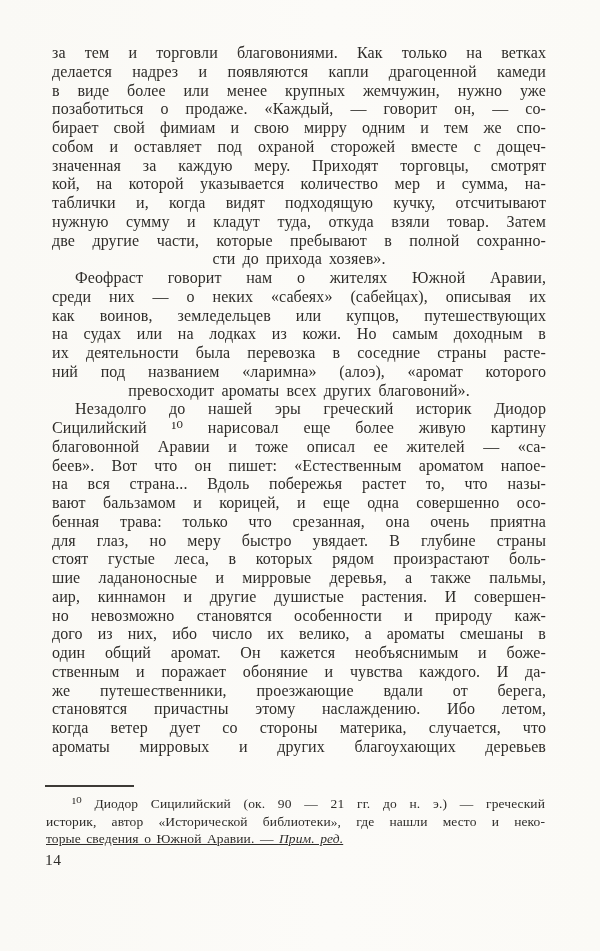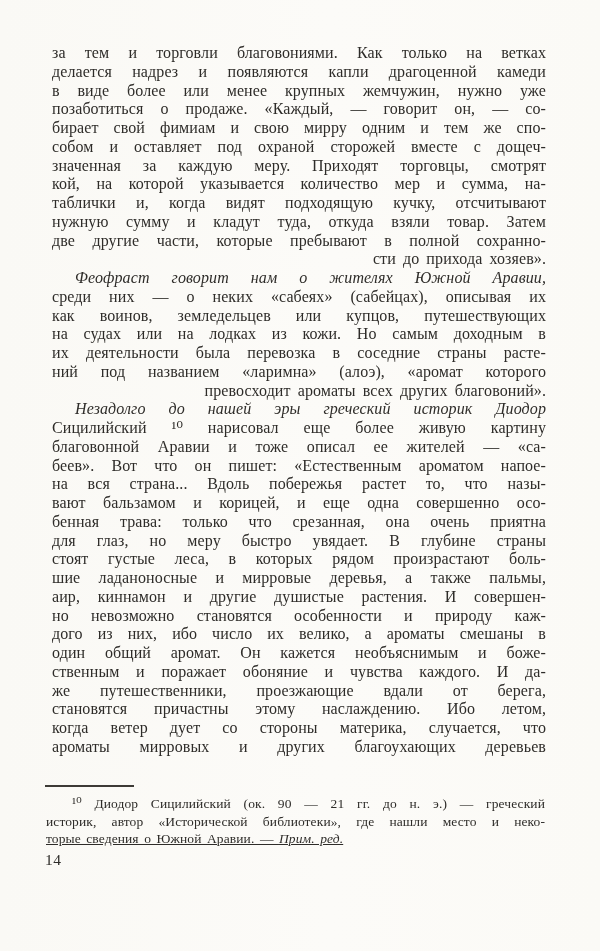--- a/index.html
+++ b/index.html
@@ -30,22 +30,22 @@
   .ln {
     height: 18.75px;
     overflow: hidden;
     white-space: normal;
   }
   .j {
     text-align: justify;
     text-align-last: justify;
     -moz-text-align-last: justify;
   }
-  .ind { text-indent: 23px; font-style: italic; }
-  .end { text-align: right; word-spacing: 3px; }
+  .ind { text-indent: 23px; }
+  .end { text-align: center; word-spacing: 3px; }
   .fn-divider {
     position: absolute;
     left: 45px;
     top: 785px;
     width: 89px;
     height: 0;
     border-top: 2px solid #3d3a36;
   }
   .footnote {
     position: absolute;

